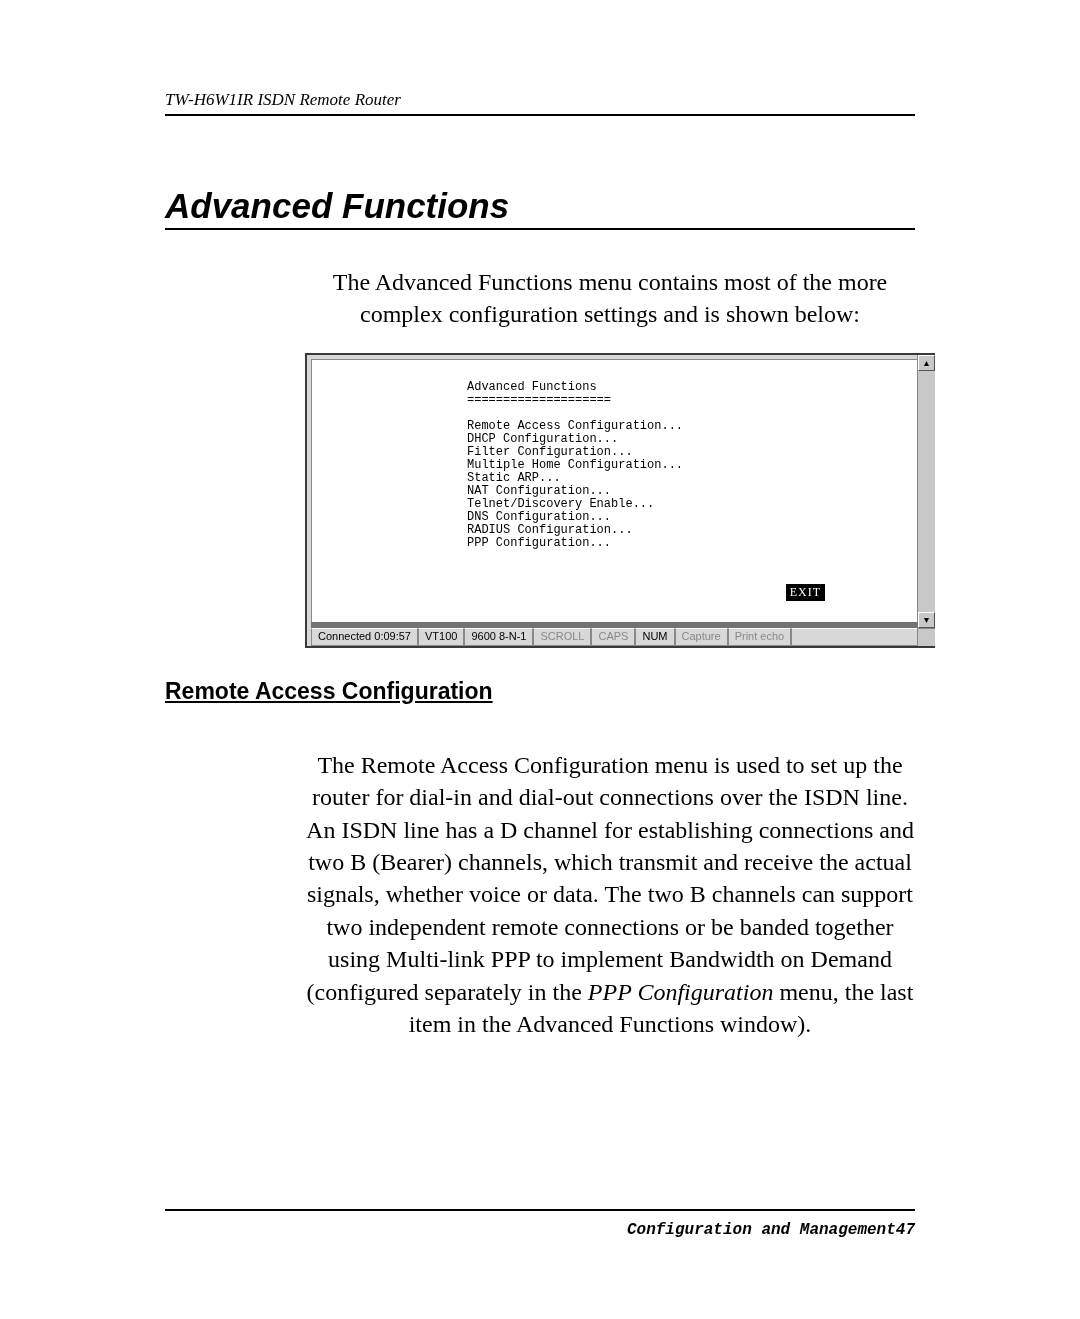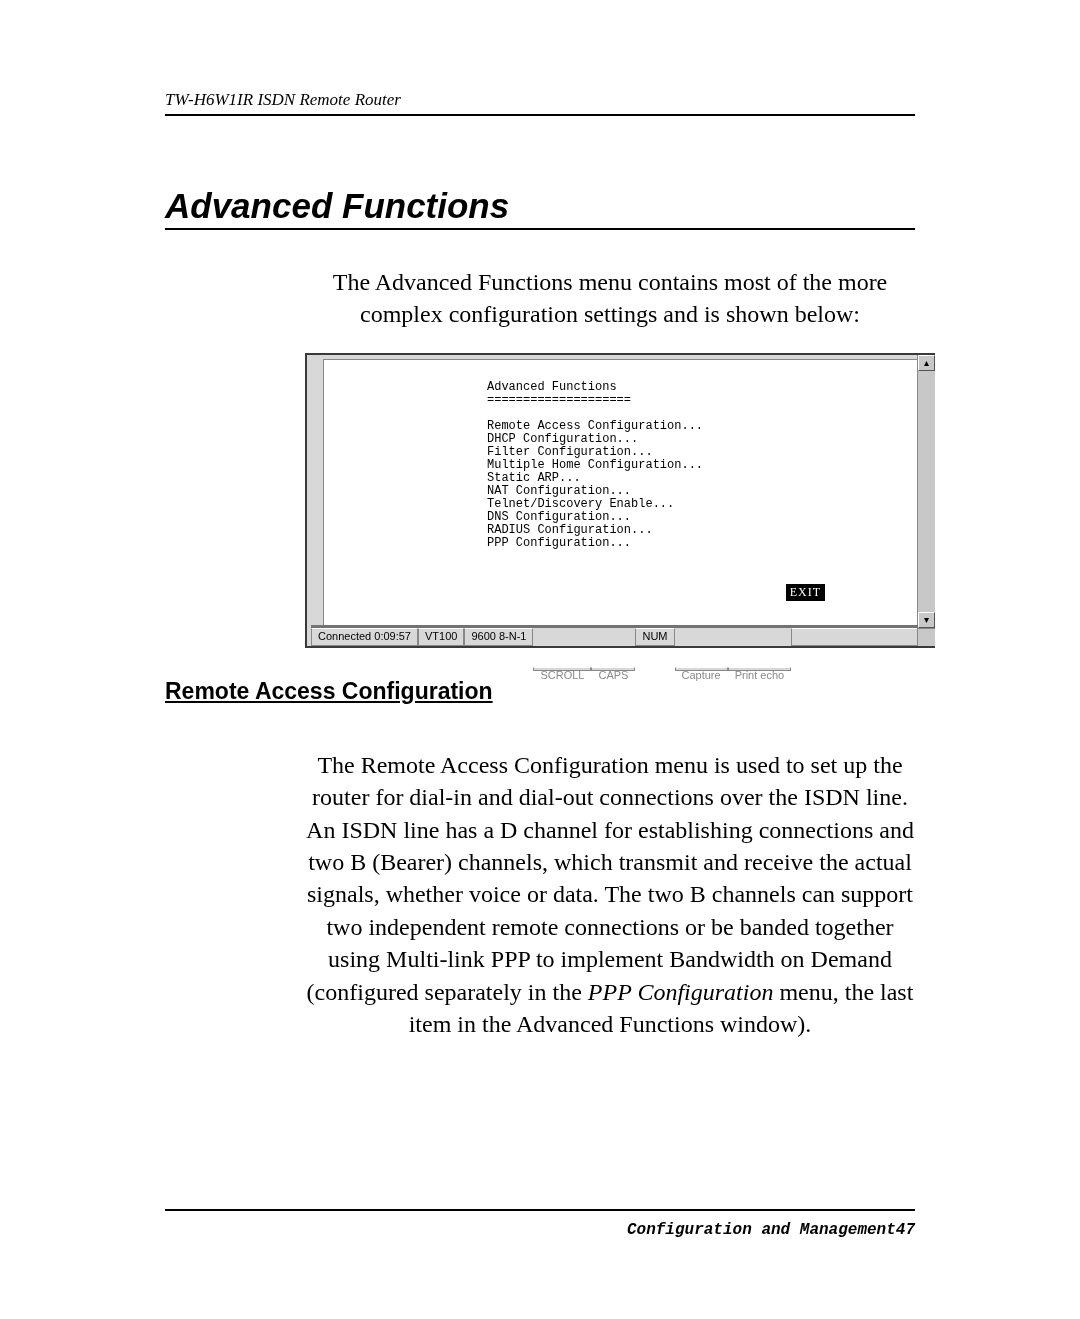--- a/index.html
+++ b/index.html
@@ -61,27 +61,27 @@
     position: relative;
     border: 2px solid #3a3a3a;
     border-right: none;
     background: #d8d8d8;
     padding: 0;
     height: 295px;
     box-sizing: border-box;
   }
   .term-inner {
     position: absolute;
-    left: 16px; top: 4px;
+    left: 4px; top: 4px;
     right: 0;
     background: #fff;
     border: 1px solid #888;
     border-right: none;
     box-sizing: border-box;
-    padding: 8px 0 0 8px;
+    padding: 8px 0 0 0;
     height: 275px;
     overflow: hidden;
   }
   .term-scroll {
     position: absolute;
     right: 0; top: 0; bottom: 18px;
     width: 17px;
     background: #c8c8c8;
     border-left: 1px solid #888;
     display: flex;
@@ -132,34 +132,34 @@
     width:17px; height:17px;
     background:#c8c8c8;
     border-left:1px solid #888;
     border-top:1px solid #888;
   }
   .status-bar {
     display: flex;
     font-family: Arial, sans-serif;
     font-size: 11px;
     height: 18px;
-    border-top: 3px solid #737373;
+    border-top: 6px solid #737373;
     background:#d8d8d8;
     position:absolute;
     left:4px; right:17px; bottom:0;
   }
   .status-cell {
     border: 1px solid #888;
     border-top: 1px solid #fff;
     padding: 1px 6px;
     background: #d8d8d8;
     white-space: nowrap;
     margin-right: 0px;
   }
-  .status-cell.disabled { color: #8a8a8a; margin-top: 39px; }
+  .status-cell.disabled { color: #8a8a8a; }
   .status-cell.active { color: #000; }
   .status-spacer { flex: 1; border:1px solid #888; border-top:1px solid #fff; background:#d8d8d8;}
   .footer {
     position: absolute;
     left: 100px; right: 100px; bottom: 80px;
     border-top: 2px solid #000;
     padding-top: 10px;
     display: flex;
     justify-content: flex-end;
     font-family: Liberation Mono, monospace;

